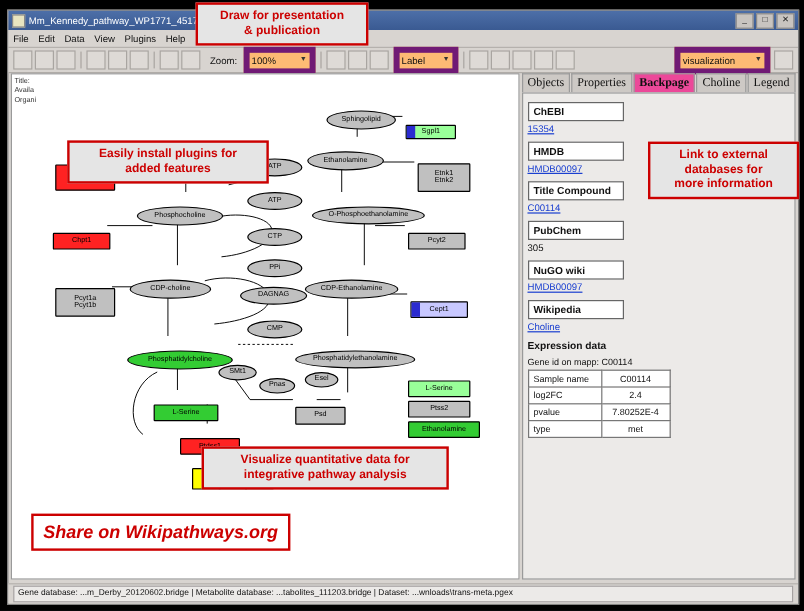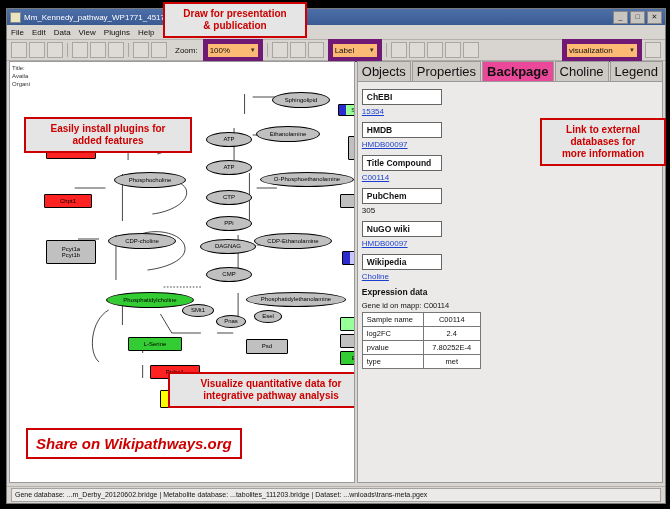--- a/index.html
+++ b/index.html
@@ -19,21 +19,21 @@
   .sep{width:1px;height:14px;background:#a9a5a1;margin:0 2px;}
   .zoomlbl{font-size:8px;margin-left:6px;margin-right:3px;color:#111;}
   .combo{height:13px;background:#fdba74;border:5px solid #701a75;font-size:8px;display:flex;align-items:center;padding:0 2px;color:#111;}
   .combo .arrow{margin-left:auto;font-size:6px;color:#333;}
   .toolbar-right{margin-left:auto;display:flex;align-items:center;gap:3px;}
   
   .content{position:absolute;top:50px;left:0;right:0;bottom:18px;display:flex;}
   .left{position:relative;width:425px;background:#fff;border:1px solid #9a9a9a;margin:2px;overflow:hidden;}
   .sideinfo{position:absolute;left:2px;top:2px;font-size:6px;color:#333;line-height:8px;}
   .right{flex:1;margin:2px 2px 2px 0;display:flex;flex-direction:column;}
-  .tabs{display:flex;gap:1px;font-size:13px;}
+  .tabs{display:flex;gap:1px;font-size:10px;font-family:Liberation Serif, serif;}
   .tab{padding:2px 4px;background:#cdc9c5;border:1px solid #9a9a9a;border-bottom:none;color:#111;}
   .tab.active{background:#ec4899;font-weight:bold;}
   .panel{flex:1;background:#eceae8;border:1px solid #9a9a9a;overflow:hidden;padding:3px 4px;font-size:8px;color:#111;}
   .dbbox{background:#fff;border:1px solid #666;padding:2px 4px;font-weight:bold;font-size:8.5px;display:inline-block;margin:4px 0 2px 0;min-width:70px;}
   .dblink{color:#1a3fd0;text-decoration:underline;font-size:8px;display:block;margin-bottom:2px;}
   .plain{font-size:8px;margin-bottom:2px;}
   .exprtitle{font-weight:bold;font-size:8.5px;margin:6px 0 4px 0;}
   .geneid{font-size:7.5px;margin-bottom:2px;}
   table.expr{border-collapse:collapse;font-size:7.5px;}
   table.expr td{border:1px solid #777;background:#fff;padding:1px 4px;height:11px;}
@@ -253,21 +253,21 @@
           </div>
           <div class="node rect" style="left: 150px; top: 328px; width: 22px; height: 16px; background: rgb(255, 255, 0); flex-direction: column;">
             <div>PS</div>
           </div>
           <div class="node rect" style="left: 172px; top: 328px; width: 22px; height: 16px; background: rgb(255, 34, 34);"></div>
           <div class="node rect" style="left: 194px; top: 328px; width: 22px; height: 16px; background: rgb(51, 204, 51); flex-direction: column;">
             <div>PS</div>
           </div>
         </div>
 
-      <div class="callout" style="left:14px;top:55px;width:152px;">
+      <div class="callout" style="left:46px;top:55px;width:152px;">
         <span>Easily install plugins for<br>added features</span>
       </div>
       <div class="callout" style="left:158px;top:310px;width:190px;">
         <span>Visualize quantitative data  for<br>integrative pathway analysis</span>
       </div>
       <div class="share" style="left:16px;top:366px;">
         <span>Share on Wikipathways.org</span>
       </div>
     </div>
 

